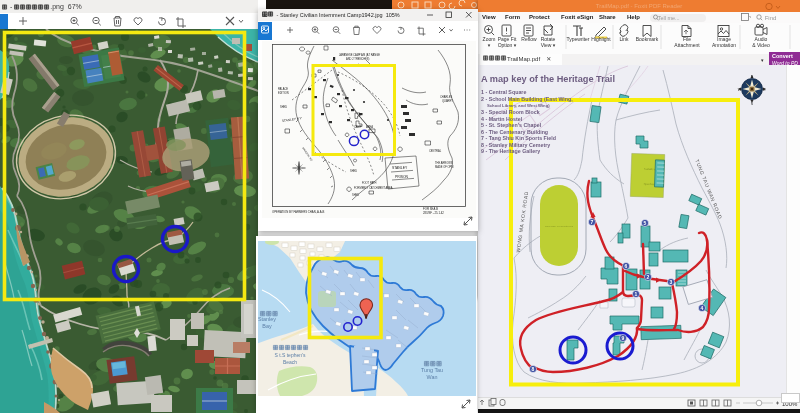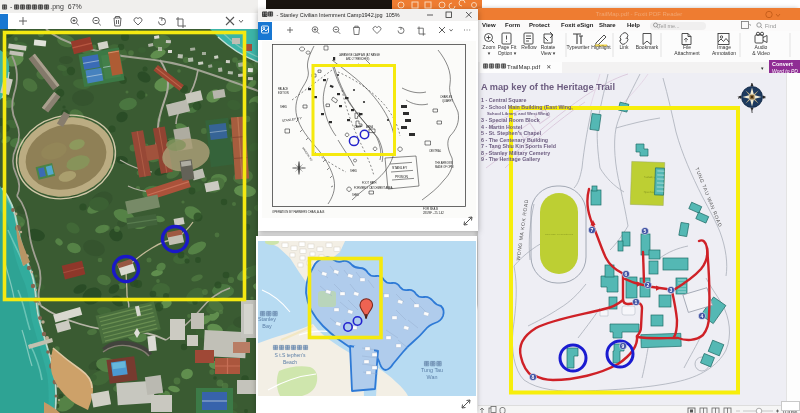--- a/index.html
+++ b/index.html
@@ -583,21 +583,21 @@
       <path d="M137,328 l3,5 l-3,5 l-3,-5 z" fill="#eceae4"></path>
       <path d="M136,306 l4,0 l0,10 l-4,0 z" fill="#e4e2db" transform="rotate(-12 138 311)"></path>
       <rect x="0" y="29" width="258" height="384" fill="#18301c" opacity="0.06"></rect>
       <rect x="4.5" y="32.5" width="240" height="267" fill="none" stroke="#f4e911" stroke-width="3.6"></rect>
       <circle cx="126" cy="269" r="12.5" fill="none" stroke="#1a18c8" stroke-width="3.4"></circle>
       <circle cx="175" cy="239" r="12.5" fill="none" stroke="#1a18c8" stroke-width="3.4"></circle>
       </g>
   </svg>
 </div>
 
-<div class="abs" style="left:478px;top:8px;width:322px;height:299px;background:#fbfbfb;box-shadow:-2px 0 4px rgba(0,0,0,0.25);">
+<div class="abs" style="left:478px;top:0;width:322px;height:299px;background:#fbfbfb;box-shadow:-2px 0 4px rgba(0,0,0,0.25);">
   <div class="abs" style="left:0;top:0;width:322px;height:12px;background:#ee7c31;
       font-size:6px;color:#f2a671;line-height:12px;text-align:center;">TrailMap.pdf - Foxit PDF Reader</div>
   <svg class="abs" style="left:285px;top:2px" width="34" height="9" viewBox="0 0 34 9">
     <circle cx="6" cy="4.5" r="3.2" fill="none" stroke="#c85f1b" stroke-width="1"></circle>
     <path d="M13,4 l2,2.4 2,-2.4" fill="none" stroke="#c85f1b" stroke-width="1"></path>
   </svg>
 
   <div class="abs" style="left:0;top:12px;width:322px;height:11px;background:#fbfafa;"></div>
   <div class="abs" style="left:0;top:12px;width:322px;height:11px;font-size:6px;color:#1a1a1a;font-weight:bold;line-height:11px;">
     <span class="abs" style="left:4px;">View</span>

